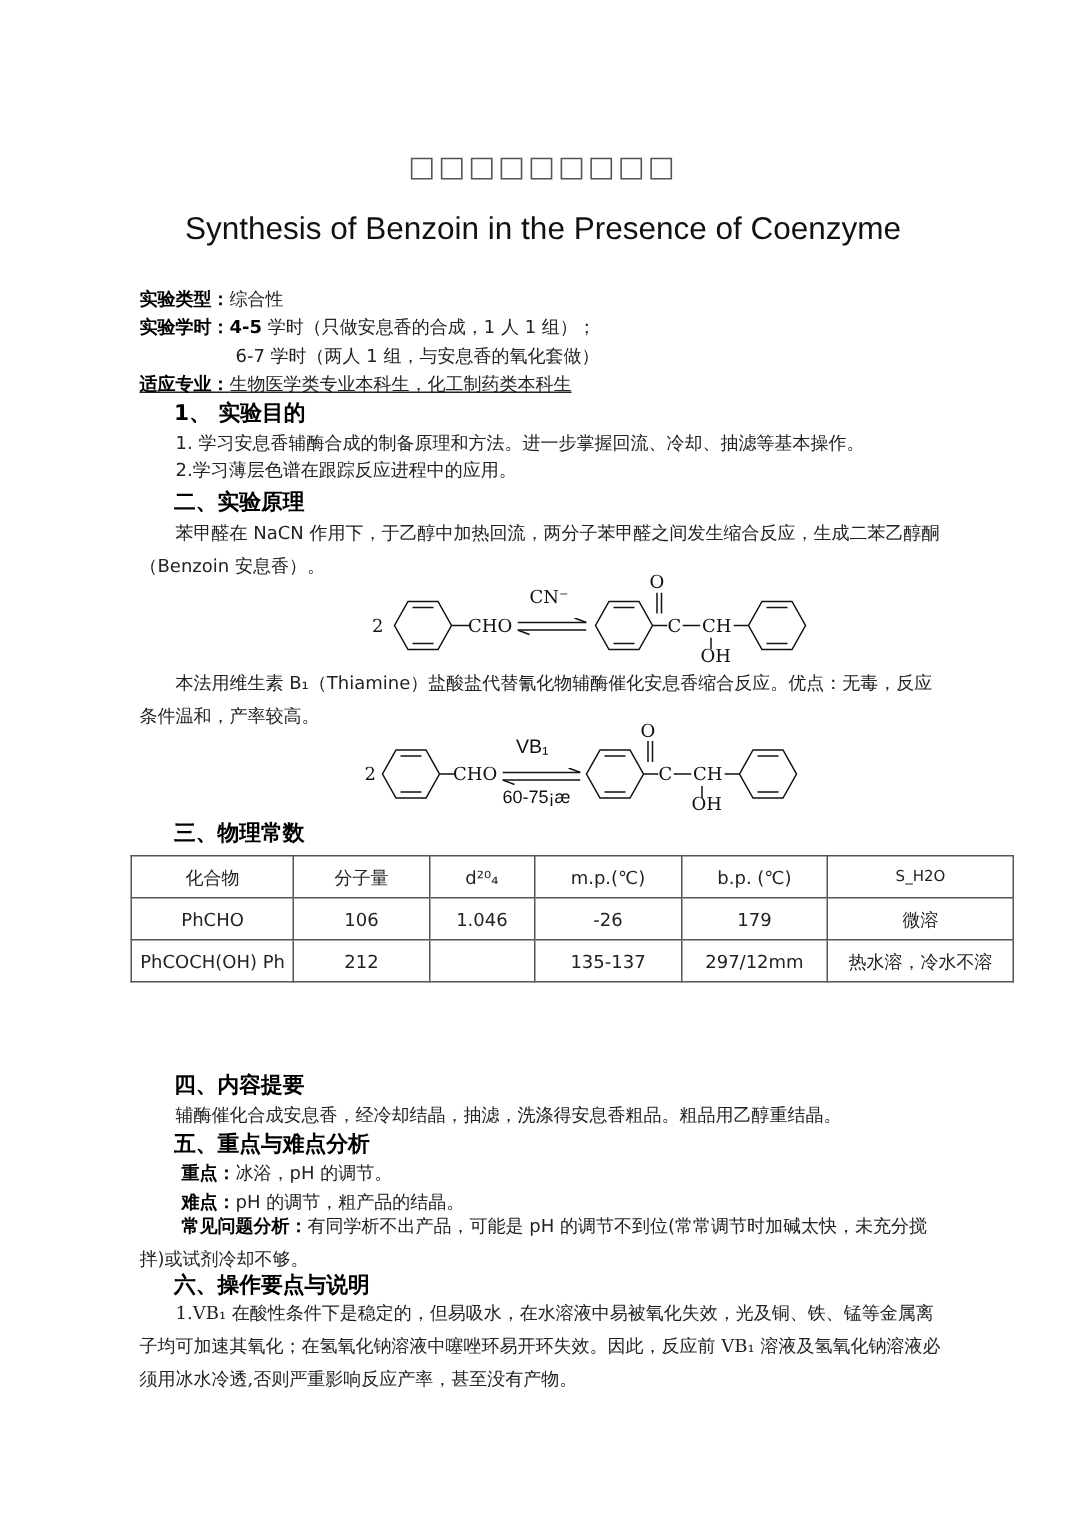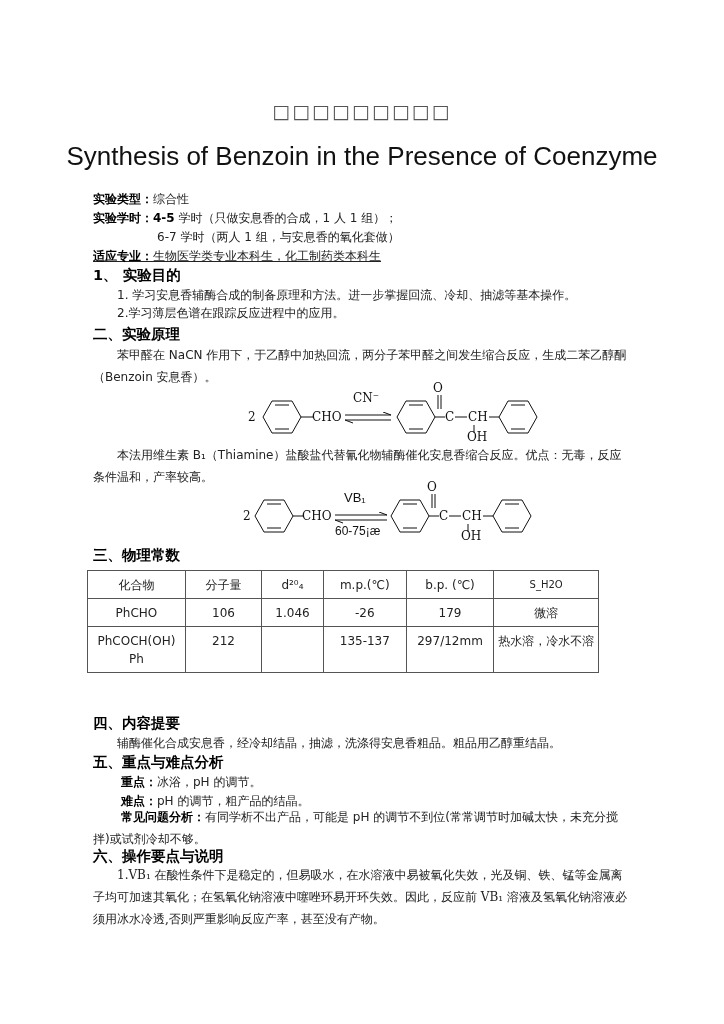--- a/index.html
+++ b/index.html
@@ -1,26 +1,26 @@
 <!DOCTYPE html>
 <html><head>
 <meta charset="utf-8">
 <style>
   html, body { margin:0; padding:0; background:#ffffff; }
   body { width:724px; height:1024px; position:relative; overflow:hidden;
          font-family:"DejaVu Sans", sans-serif; color:#111; }
   .abs { position:absolute; white-space:nowrap; }
   .title-cn { left:0; width:724px; top:100px; text-align:center; font-size:19px; color:#555; letter-spacing:2px; }
-  .title-en { left:0; width:724px; top:141px; text-align:center; font-family:"Liberation Sans", sans-serif; font-size:26px; color:#111; }
+  .title-en { left:0; width:724px; top:141px; text-align:center; font-family:"Liberation Sans", sans-serif; font-size:21px; color:#111; }
   .line { font-size:12px; line-height:16px; color:#222; }
   .b { font-weight:bold; color:#000; }
-  .h { font-size:14.5px; font-weight:bold; color:#000; }
+  .h { font-size:14.5px; font-weight:bold; color:#000;margin-left:23px; }
   .para { position:absolute; left:93px; width:540px; font-size:12px; line-height:22px; color:#222; text-indent:24px; white-space:normal; }
   .eq { position:absolute; font-family:"DejaVu Serif", serif; font-size:12px; color:#111; }
-  table.phys { position:absolute; left:87px; top:570px; width:512px; border-collapse:collapse; font-size:12px; color:#222; }
+  table.phys { position:absolute; left:87px; top:570px; width:589px; border-collapse:collapse; font-size:12px; color:#222; }
   table.phys td { border:1px solid #555; text-align:center; vertical-align:top; padding:5px 2px 4px 2px; line-height:18px; }
 </style>
 </head>
 <body>
 
 <div class="abs title-cn">□□□□□□□□□</div>
 <div class="abs title-en">Synthesis of Benzoin in the Presence of Coenzyme</div>
 
 <div class="abs line" style="left:93px; top:191px;">
   <span class="b">实验类型：</span><span>综合性</span>

